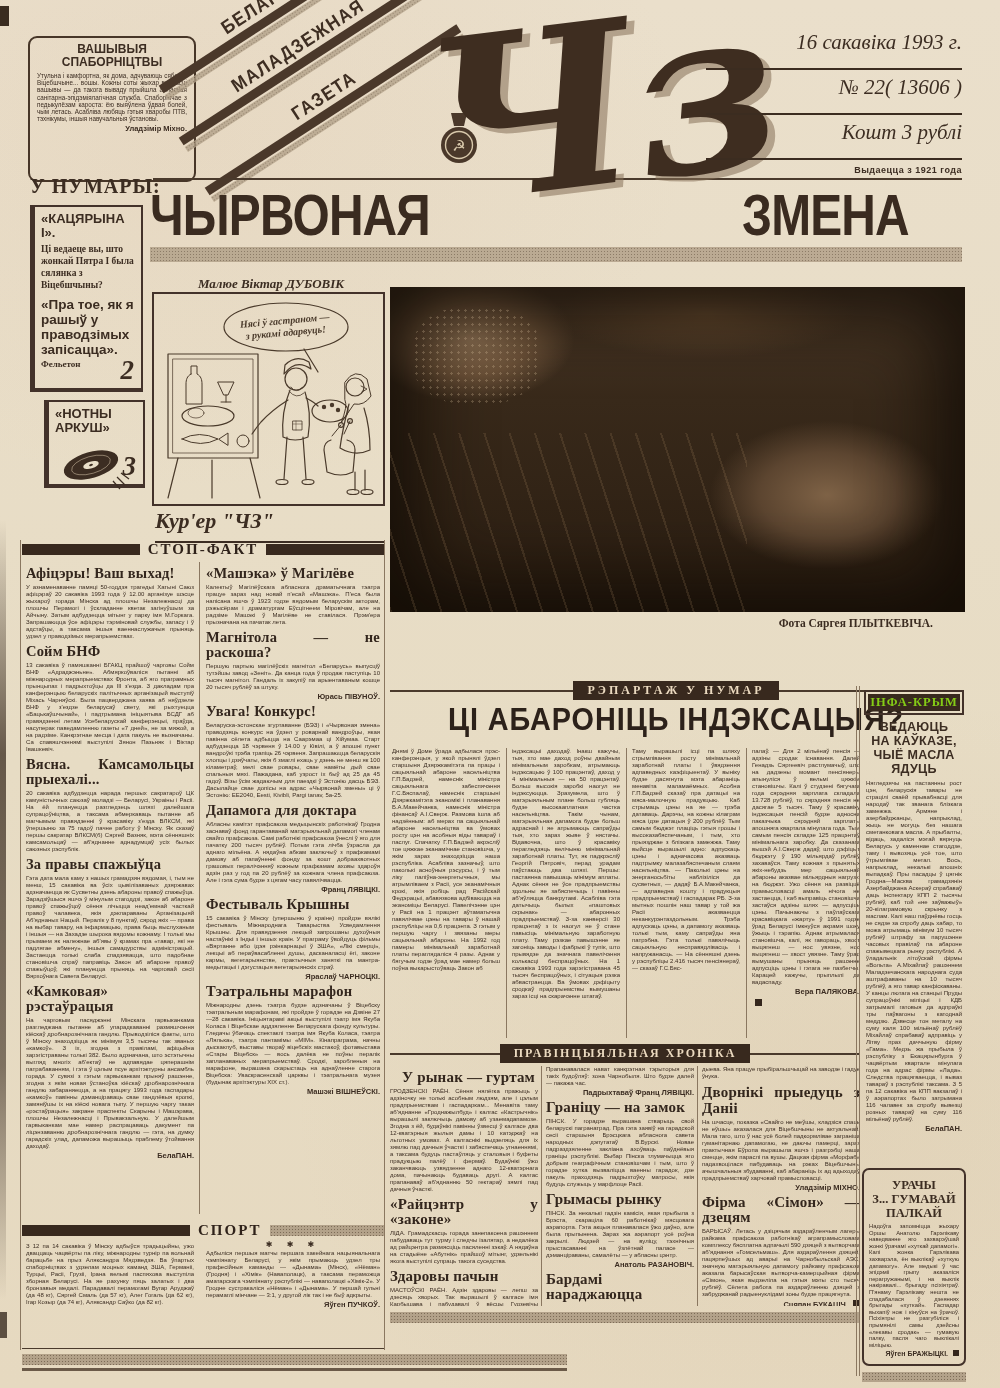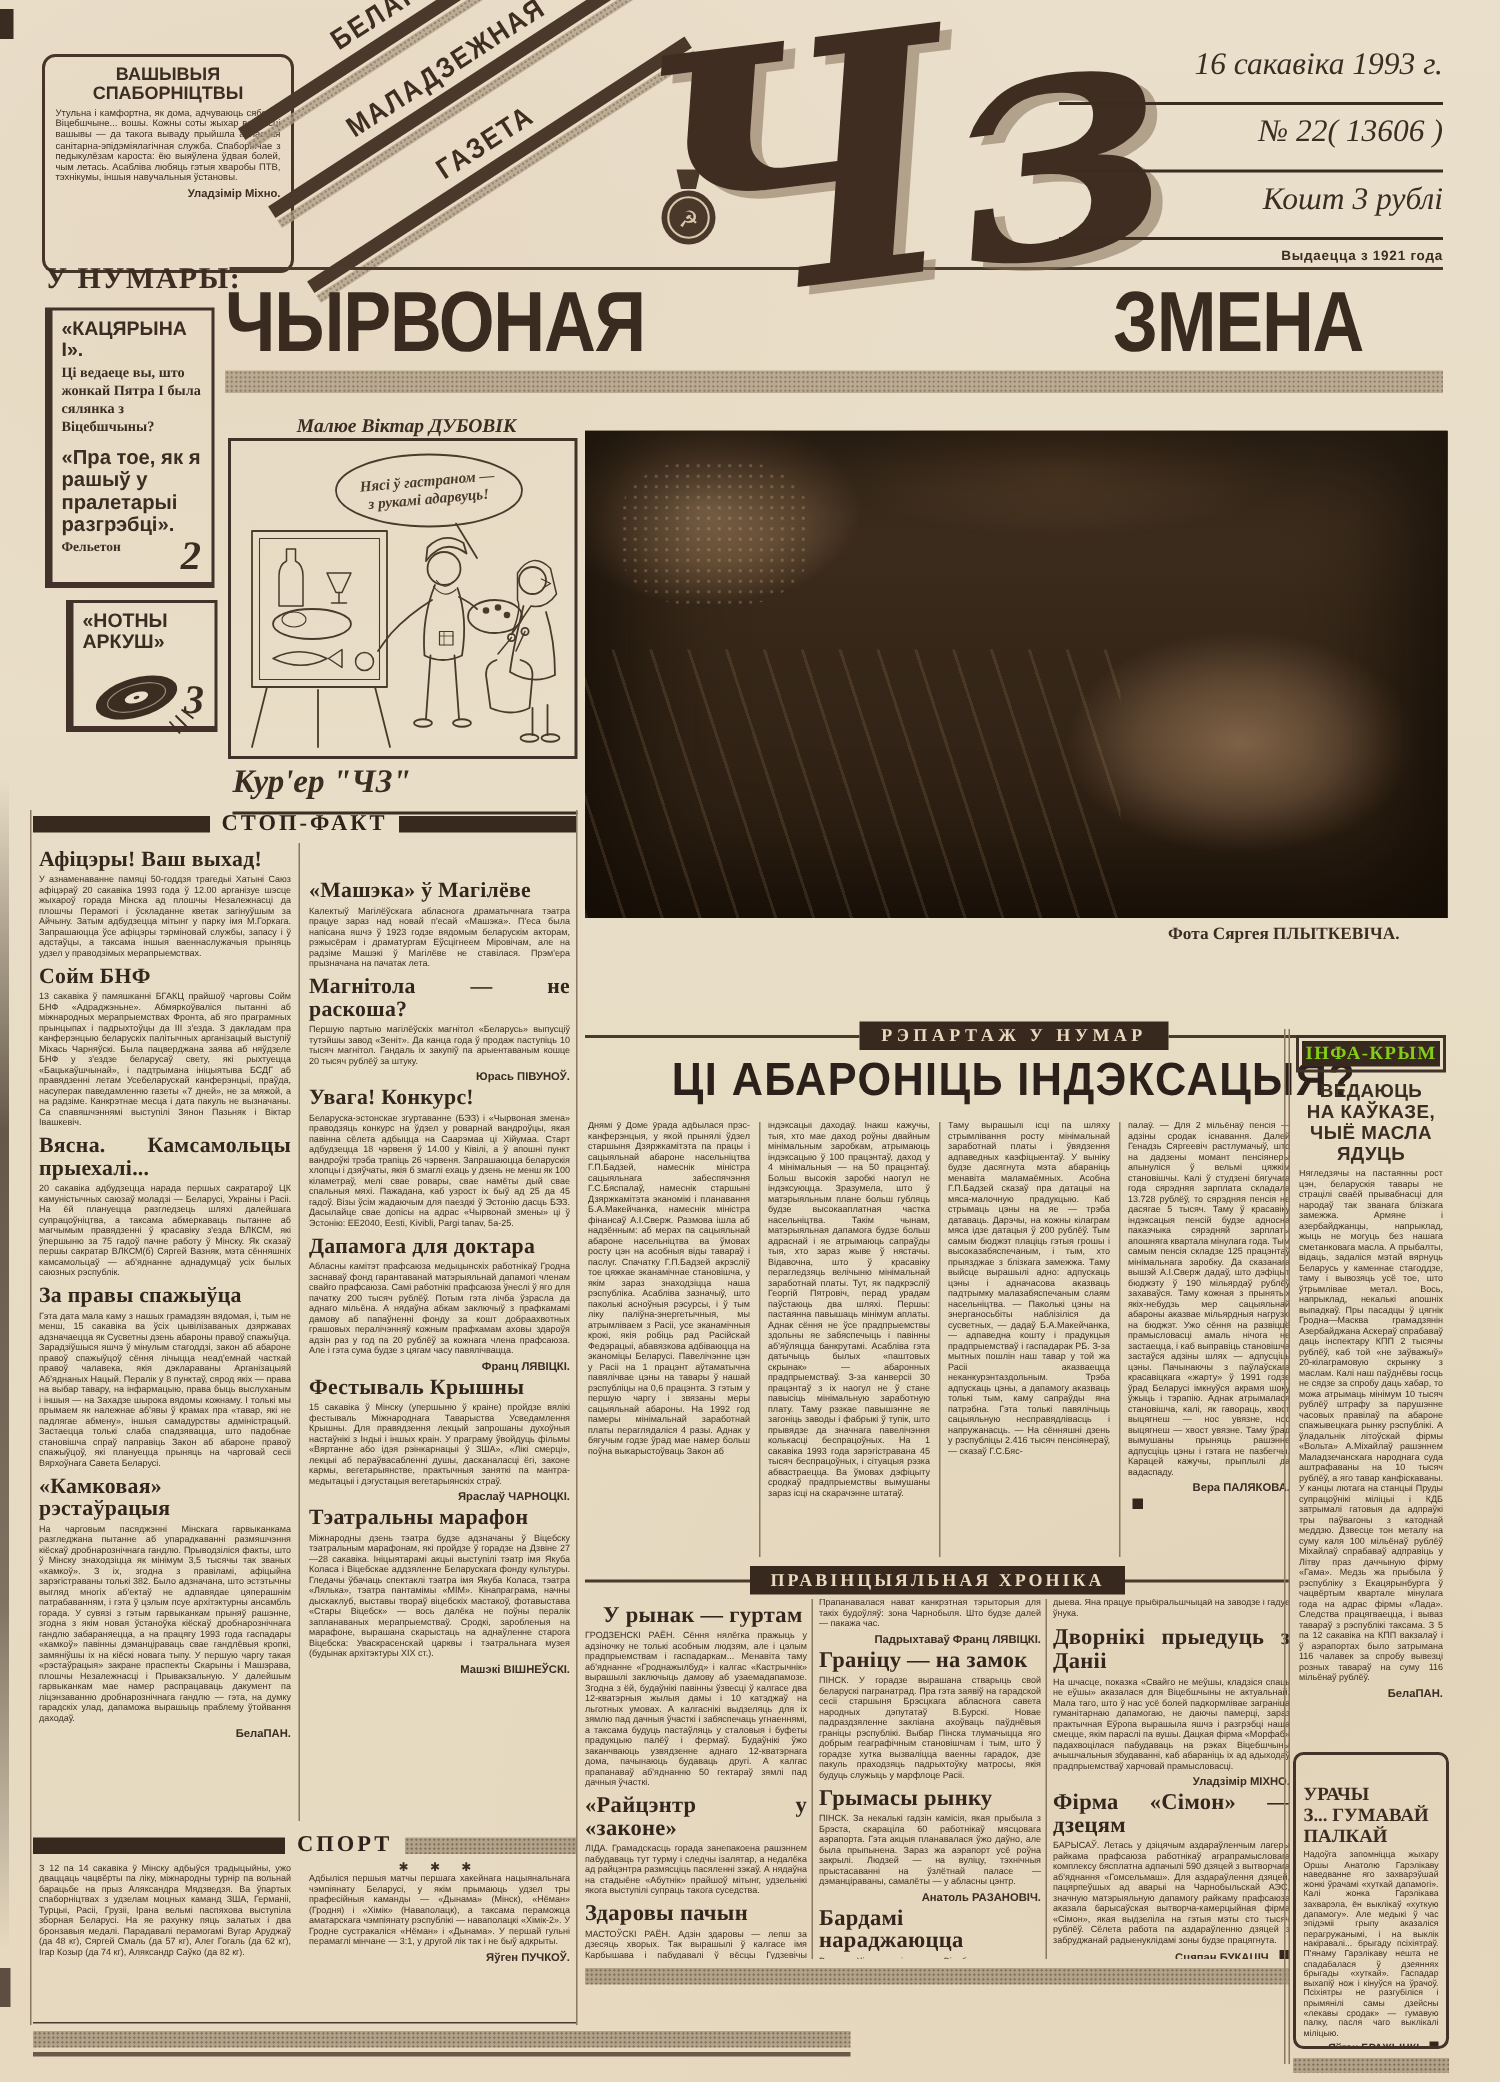--- a/index.html
+++ b/index.html
@@ -81,21 +81,21 @@
   .rep-headline{font-weight:bold;font-size:31px;letter-spacing:1px;text-align:center;
       color:#2c211a;transform:scaleX(.93);transform-origin:center;white-space:nowrap;}
   .col{overflow:hidden;}
   
   .ic-head{border:2px solid #43322a;padding:2px;box-sizing:border-box;}
   .ic-head .in{background:#38291e;color:#84cc16;text-align:center;font-family:"Liberation Serif",serif;
       font-weight:bold;font-size:12.5px;letter-spacing:1px;padding:1px 0;}
   .ic-headline{font-weight:bold;font-size:12.5px;line-height:14px;text-align:center;letter-spacing:.3px;}
   .icbox{border:2px solid #43322a;border-radius:7px;padding:4px 5px;box-sizing:border-box;}
   .icbox .h{font-family:"Liberation Serif",serif;font-weight:bold;font-size:12.5px;line-height:14px;
-            text-align:left;margin:15px 0 3px;}
+            text-align:center;margin:4px 0 3px;}
   .endmark{display:inline-block;width:7px;height:7px;background:#34261c;margin-left:3px;}
   .stars{text-align:center;font-size:8px;letter-spacing:6px;margin:1px 0 2px;}
   .smudge{background:linear-gradient(180deg,rgba(58,44,32,0),rgba(58,44,32,.75) 30%,rgba(58,44,32,.6) 70%,rgba(58,44,32,0));}
 </style>
 </head>
 <body>
 
 <div id="paper">
 
   <div class="abs smudge" style="left:0;top:520px;width:6px;height:780px;"></div>
@@ -143,21 +143,21 @@
     <div class="inforow">16 сакавіка 1993 г.</div>
     <div class="inforow">№ 22( 13606 )</div>
     <div class="inforow">Кошт 3 рублі</div>
     <div class="since">Выдаецца з 1921 года</div>
   </div>
 
   <div class="abs innum" style="left:30px;top:175px;">У НУМАРЫ:</div>
   <div class="abs kbox" style="left:30px;top:205px;width:113px;height:187px;">
     <div class="kt1">«КАЦЯРЫНА І».</div>
     <div class="kb1">Ці ведаеце вы, што жонкай Пятра І была сялянка з Віцебшчыны?</div>
-    <div class="kt2">«Пра тое, як я рашыў у пралетарыі разгрэбці».</div>
+    <div class="kt2">«Пра тое, як я рашыў у праводзімых запісацца».</div>
     <div class="kb2">Фельетон</div>
     <div class="pagenum">2</div>
   </div>
   <div class="abs kbox" style="left:44px;top:400px;width:101px;height:88px;">
     <div class="kt1">«НОТНЫ АРКУШ»</div>
     <div style="margin-top:4px;">
       <svg width="78" height="52" viewBox="0 0 78 52">
         <g transform="rotate(-16 36 26)">
           <ellipse cx="36" cy="26" rx="28" ry="13" fill="#3c2d22"></ellipse>
           <ellipse cx="36" cy="26" rx="20" ry="8.5" fill="none" stroke="#d8c8ab" stroke-width=".8" opacity=".6"></ellipse>
@@ -253,21 +253,21 @@
       <h3>За правы спажыўца</h3>
       <div>Гэта дата мала каму з нашых грамадзян вядомая, і, тым не менш, 15 сакавіка ва ўсіх цывілізаваных дзяржавах адзначаецца як Сусветны дзень абароны правоў спажыўца. Зарадзіўшыся яшчэ ў мінулым стагоддзі, закон аб абароне правоў спажыўцоў сёння лічыцца неад'емнай часткай правоў чалавека, якія дэклараваны Арганізацыяй Аб'яднаных Нацый. Пералік у 8 пунктаў, сярод якіх — права на выбар тавару, на інфармацыю, права быць выслуханым і іншыя — на Захадзе шырока вядомы кожнаму. І толькі мы прымаем як належнае аб'явы ў крамах пра «тавар, які не падлягае абмену», іншыя самадурствы адміністрацый. Застаецца толькі слаба спадзявацца, што падобнае становішча спраў паправіць Закон аб абароне правоў спажыўцоў, які плануецца прыняць на чарговай сесіі Вярхоўнага Савета Беларусі.</div>
     </div>
     <div class="art">
       <h3>«Камковая» рэстаўрацыя</h3>
       <div>На чарговым пасяджэнні Мінскага гарвыканкама разгледжана пытанне аб упарадкаванні размяшчэння кіёскаў дробнарознічнага гандлю. Прыводзіліся факты, што ў Мінску знаходзіцца як мінімум 3,5 тысячы так званых «камкоў». З іх, згодна з правіламі, афіцыйна зарэгістраваны толькі 382. Было адзначана, што эстэтычны выгляд многіх аб'ектаў не адпавядае цяперашнім патрабаванням, і гэта ў цэлым псуе архітэктурны ансамбль горада. У сувязі з гэтым гарвыканкам прыняў рашэнне, згодна з якім новая ўстаноўка кіёскаў дробнарознічнага гандлю забараняецца, а на працягу 1993 года гаспадары «камкоў» павінны дэманціраваць свае гандлёвыя кропкі, замяніўшы іх на кіёскі новага тыпу. У першую чаргу такая «рэстаўрацыя» закране праспекты Скарыны і Машэрава, плошчы Незалежнасці і Прывакзальную. У далейшым гарвыканкам мае намер распрацаваць дакумент па ліцэнзаванню дробнарознічнага гандлю — гэта, на думку гарадскіх улад, дапаможа вырашыць праблему ўтойвання даходаў.</div>
       <div class="sig">БелаПАН.</div>
     </div>
   </div>
 
-  <div class="abs col small just" style="left:206px;top:562px;width:174px;height:650px;font-size:6px;line-height:7px;margin-top:21px;">
+  <div class="abs col small just" style="left:206px;top:562px;width:174px;height:650px;font-size:6px;line-height:7px;">
     <div class="art">
       <h3>«Машэка» ў Магілёве</h3>
       <div>Калектыў Магілёўскага абласнога драматычнага тэатра працуе зараз над новай п'есай «Машэка». П'еса была напісана яшчэ ў 1923 годзе вядомым беларускім акторам, рэжысёрам і драматургам Еўсцігнеем Міровічам, але на радзіме Машэкі ў Магілёве не ставілася. Прэм'ера прызначана на пачатак лета.</div>
     </div>
     <div class="art">
       <h3>Магнітола — не раскоша?</h3>
       <div>Першую партыю магілёўскіх магнітол «Беларусь» выпусціў тутэйшы завод «Зеніт». Да канца года ў продаж паступіць 10 тысяч магнітол. Гандаль іх закупіў па арыентаваным кошце 20 тысяч рублёў за штуку.</div>
       <div class="sig">Юрась ПІВУНОЎ.</div>
     </div>
     <div class="art">

